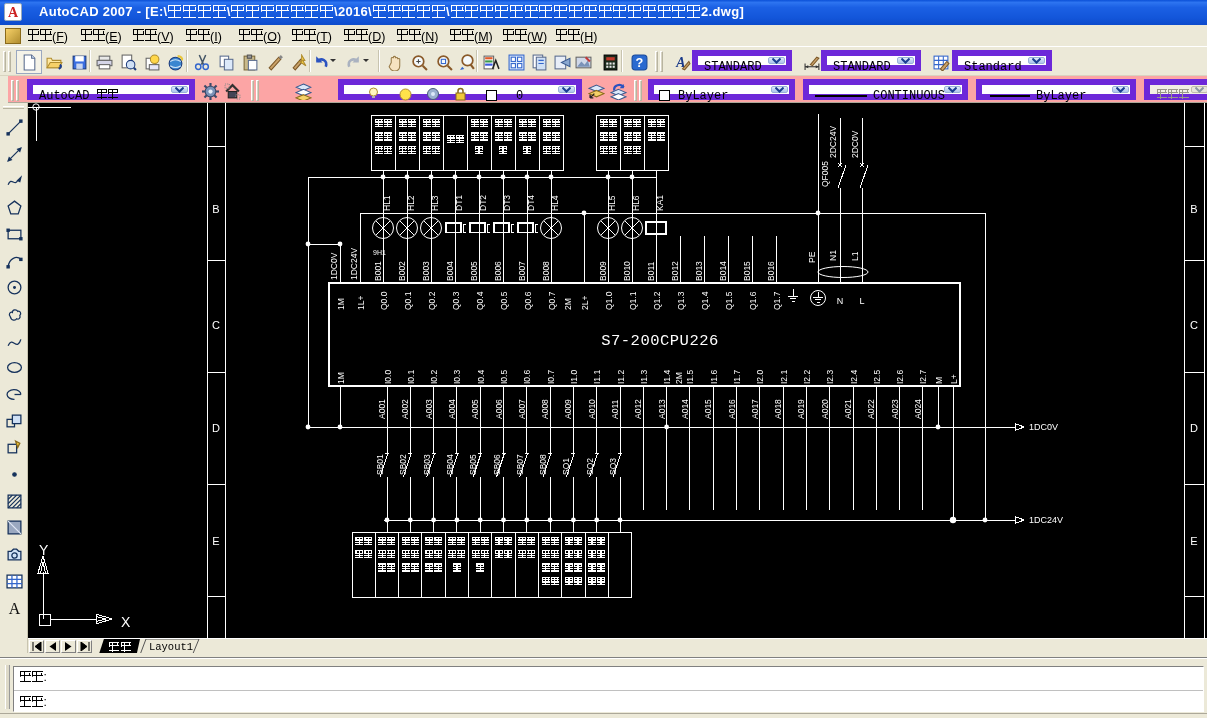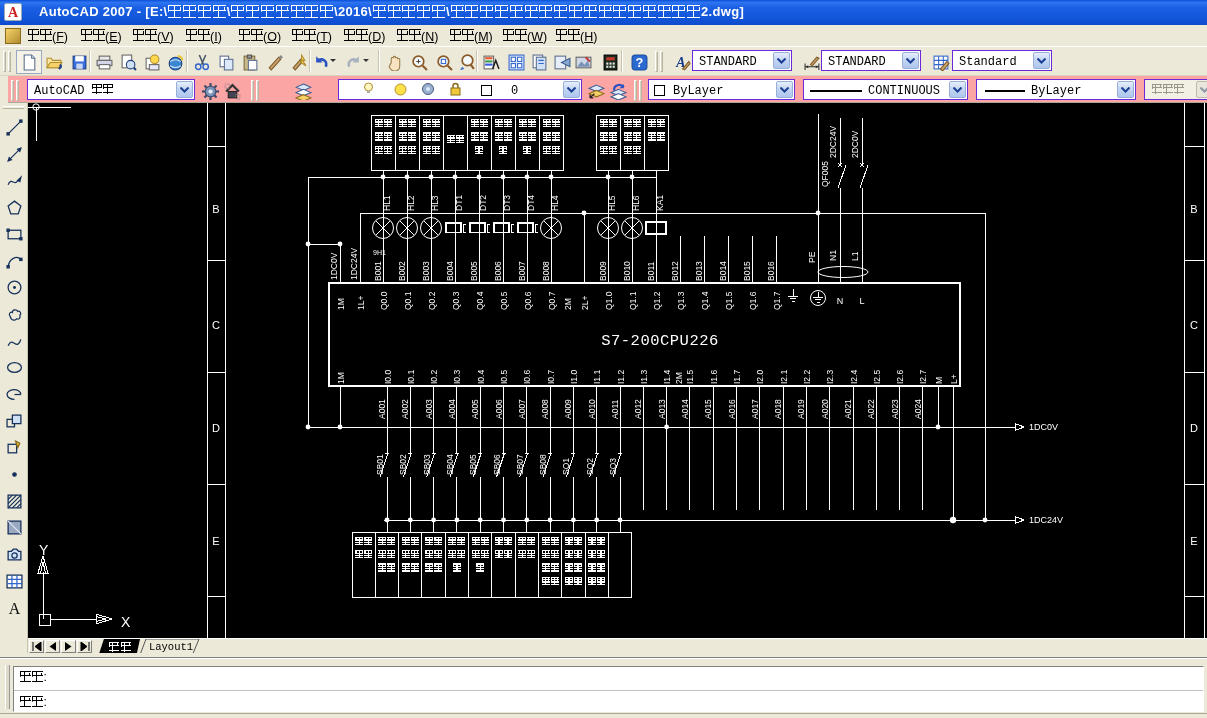--- a/index.html
+++ b/index.html
@@ -24,21 +24,21 @@
 .mi{position:absolute;top:4px;font-size:12.5px;color:#000;white-space:nowrap}
 .mi u{text-decoration:underline}
 #tb1{position:absolute;left:0;top:47px;width:1207px;height:29px;background:#ece9d8;border-bottom:1px solid #d8d4c0}
 #tb2{position:absolute;left:8px;top:76px;width:1207px;height:27px;background:#fca5a5;border-bottom:1px solid #aca899}
 .tbtn{position:absolute;top:3px;height:24px;display:inline-flex;align-items:center;justify-content:center}
 .tbtn.sel{background:#f5f3e8;border:1px solid #9aa8c0}
 #tb2 .tbtn{top:3px}
 .tsep{position:absolute;width:2px;border-left:1px solid #c8c4b0;border-right:1px solid #fff}
 .grip{position:absolute;top:4px;width:3px;height:21px;border-left:1px solid #fff;border-right:1px solid #b8b4a0;border-top:1px solid #fff;border-bottom:1px solid #b8b4a0;background:#d8d4c4}
 .darr{position:absolute;top:12px;width:0;height:0;border:3.5px solid transparent;border-top-color:#333}
-.combo{position:absolute;top:3px;height:21px;background:#fff;border:1px solid #6d28d9}
+.combo{position:absolute;top:3px;height:21px;background:#fff;border:6px solid #6d28d9}
 .combo.dis{background:#f2efe4}
 .ctext{position:absolute;left:6px;top:3.5px;font:12px "Liberation Mono",monospace;color:#000;white-space:nowrap}
 .dgray .z,.dgray{color:#9a968a}
 .carr{position:absolute;right:1px;top:1px;bottom:1px;width:17px;background:linear-gradient(180deg,#e6eefc,#c2d4f2 50%,#aec6ee);border:1px solid #98b0d8;border-radius:2px;display:flex;align-items:center;justify-content:center}
 .dis .carr{background:#e8e5da;border-color:#c0bcac}
 .lic{position:absolute;top:2px}
 .lsq{position:absolute;left:136px;top:5px;width:11px;height:11px;background:#fff;border:1.4px solid #000}
 .combo .lsq{}
 .lline{position:absolute;top:10px;height:1.5px;background:#000}
 #ltb{position:absolute;left:0;top:103px;width:28px;height:552px;background:#ece9d8;border-right:1px solid #c8c4b0}

